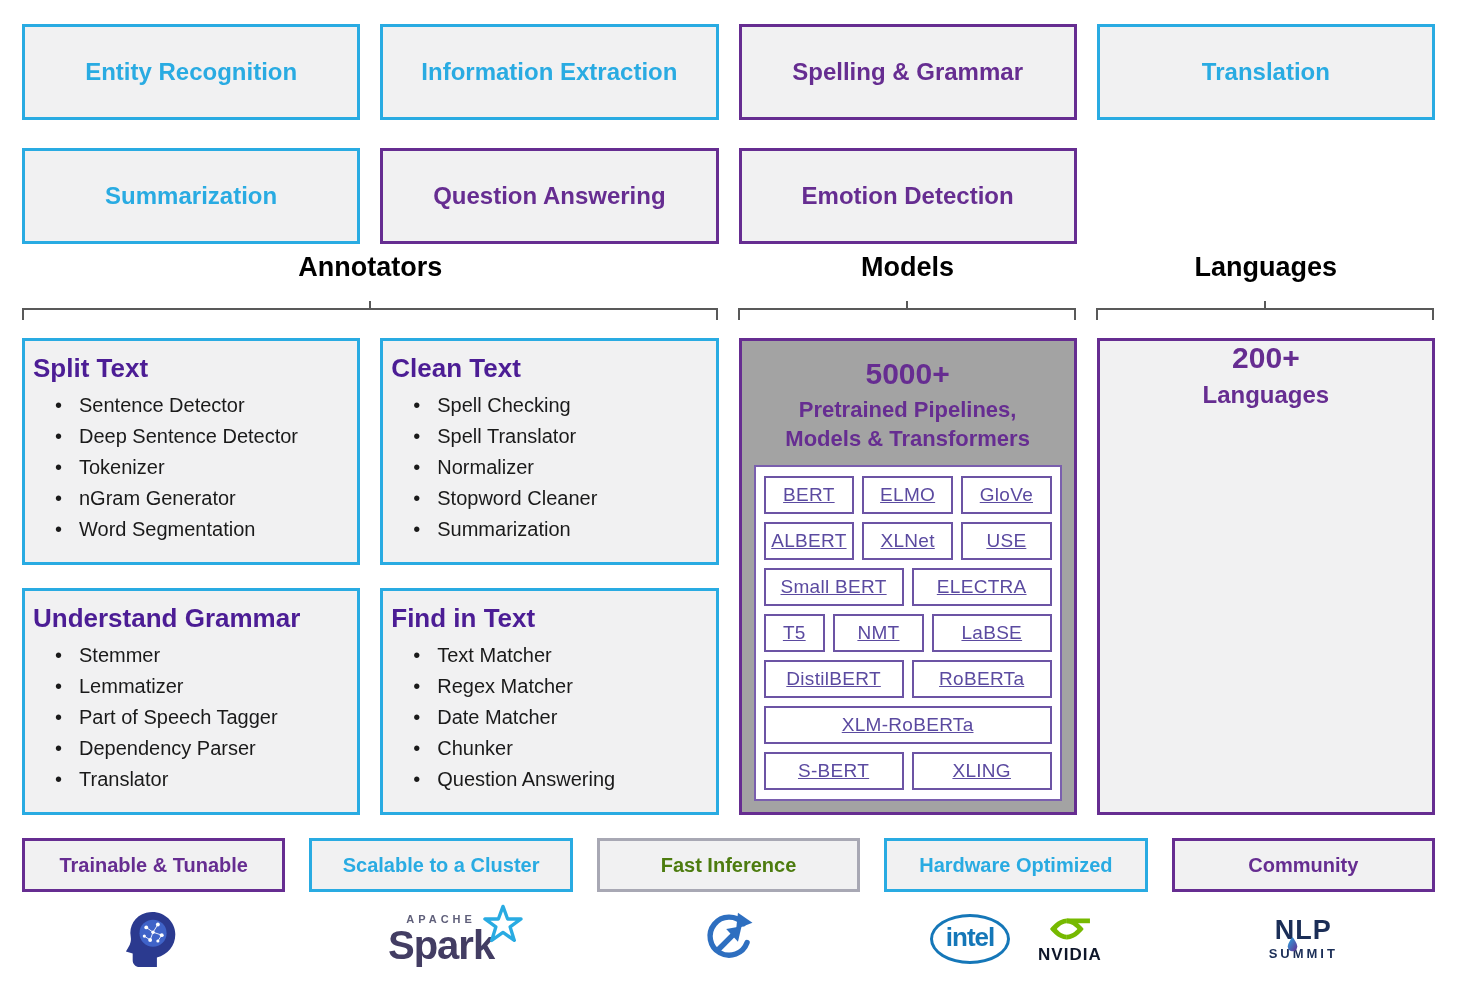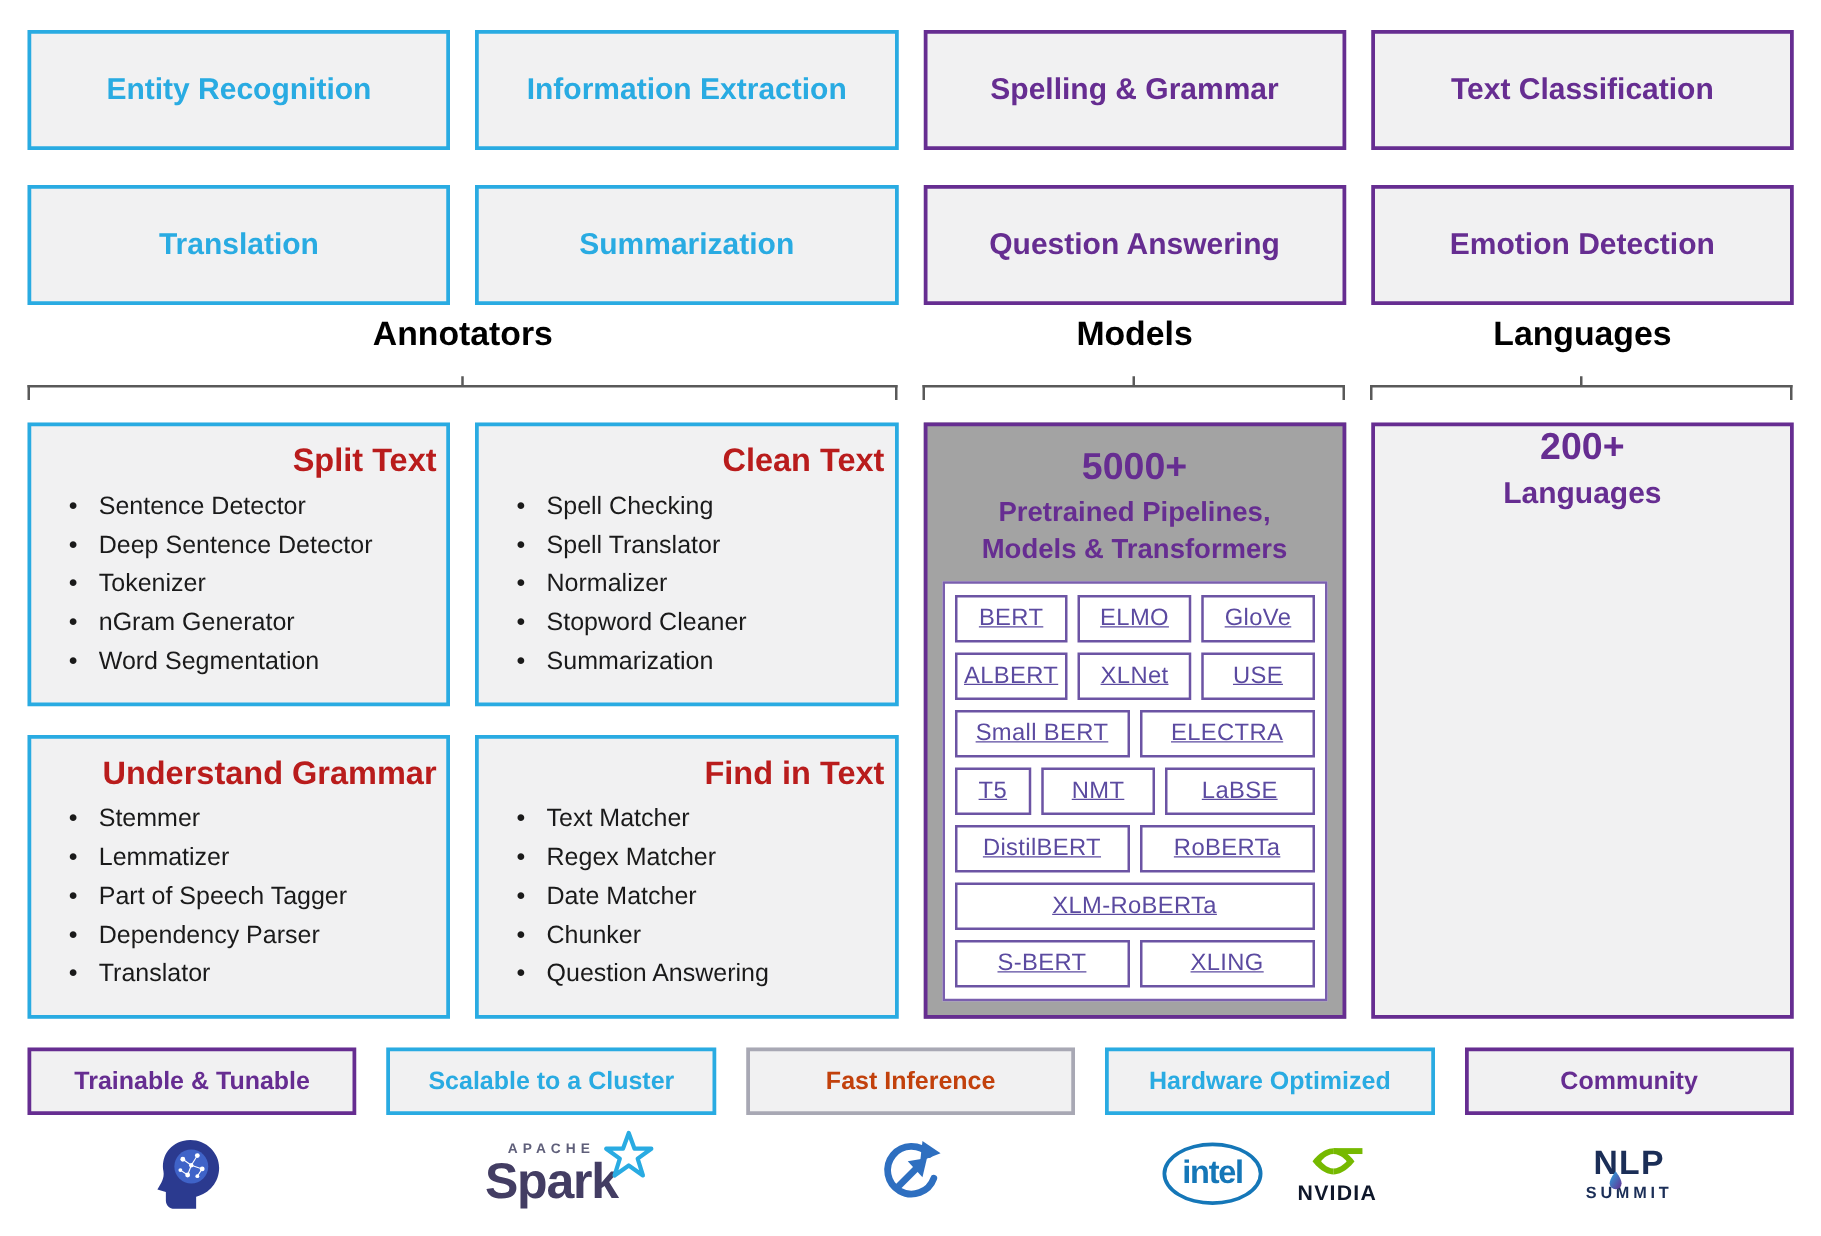--- a/index.html
+++ b/index.html
@@ -29,21 +29,21 @@
   .brace-tick { position:absolute; left:50%; top:-9px; width:2px; height:7px; background:#595959; margin-left:-1px; }
   .brace-annotators { left:22px;   width:696px; }
   .brace-models     { left:738px;  width:338px; }
   .brace-languages  { left:1096px; width:338px; }
 
   
   .grid-main { position:absolute; left:22px; top:338px; width:1413px;
                display:grid; grid-template-columns:repeat(4,1fr);
                grid-template-rows:227px 227px; column-gap:20px; row-gap:23px; }
   .anno-box { background:#F1F1F2; border:3px solid #29ABE2; padding:12px 8px 0 8px; }
-  .anno-title { text-align:right; font-size:26px; font-weight:bold; color:#b91c1c; margin-bottom:6px; }
+  .anno-title { text-align:left; font-size:26px; font-weight:bold; color:#4c1d95; margin-bottom:6px; }
   .anno-list { list-style:none; }
   .anno-list li { position:relative; padding-left:46px; font-size:20px; color:#1a1a1a; line-height:31px; }
   .anno-list li::before { content:"\2022"; position:absolute; left:22px; color:#1a1a1a; }
 
   .models-box { grid-column:3; grid-row:1 / span 2; background:#a3a3a3; border:3px solid #662D91;
                 padding:16px 12px; text-align:center; }
   .models-count { font-size:30px; font-weight:bold; color:#662D91; }
   .models-subtitle { font-size:22px; font-weight:bold; color:#662D91; line-height:29px; margin-top:4px; }
   .chip-panel { margin:12px auto 0; width:100%; background:#ffffff; border:2px solid #7A5FAE;
                 padding:9px 8px; display:flex; flex-direction:column; gap:8px; }
@@ -57,21 +57,21 @@
   .lang-count { font-size:30px; font-weight:bold; color:#662D91; }
   .lang-label { font-size:24px; font-weight:bold; color:#662D91; }
 
   
   .grid-bottom { position:absolute; left:22px; top:838px; width:1413px;
                  display:grid; grid-template-columns:repeat(5,1fr); column-gap:24px; }
   .bottom-box { height:54px; background:#F1F1F2; border:3px solid; display:flex;
                 align-items:center; justify-content:center; font-size:20px; font-weight:bold; }
   .bb-purple { border-color:#662D91; color:#662D91; }
   .bb-cyan   { border-color:#29ABE2; color:#29ABE2; }
-  .bb-gray   { border-color:#A8A8B4; color:#c2410c; }
+  .bb-gray   { border-color:#A8A8B4; color:#4d7c0f; }
 
   
   .grid-logos { position:absolute; left:22px; top:896px; width:1413px;
                 display:grid; grid-template-columns:repeat(5,1fr); column-gap:24px; }
   .logo-cell { display:flex; align-items:center; justify-content:center; height:86px; gap:28px; }
 
   .spark-logo { position:relative; text-align:center; }
   .spark-apache { font-size:11px; letter-spacing:4px; color:#5F5F7A; font-weight:bold; }
   .spark-word { font-size:40px; font-weight:bold; color:#433D63; line-height:1.0; letter-spacing:-1px; }
   .spark-star { position:absolute; right:-30px; top:-10px; }
@@ -95,23 +95,20 @@
 
   <div class="grid-top">
     <div class="feature-box fb-cyan">
         <span>Entity Recognition</span>
       </div>
     <div class="feature-box fb-cyan">
         <span>Information Extraction</span>
       </div>
     <div class="feature-box fb-purple">
         <span>Spelling &amp; Grammar</span>
-      </div>
-    <div class="feature-box fb-purple">
-        <span>Text Classification</span>
       </div>
     <div class="feature-box fb-cyan">
         <span>Translation</span>
       </div>
     <div class="feature-box fb-cyan">
         <span>Summarization</span>
       </div>
     <div class="feature-box fb-purple">
         <span>Question Answering</span>
       </div>

